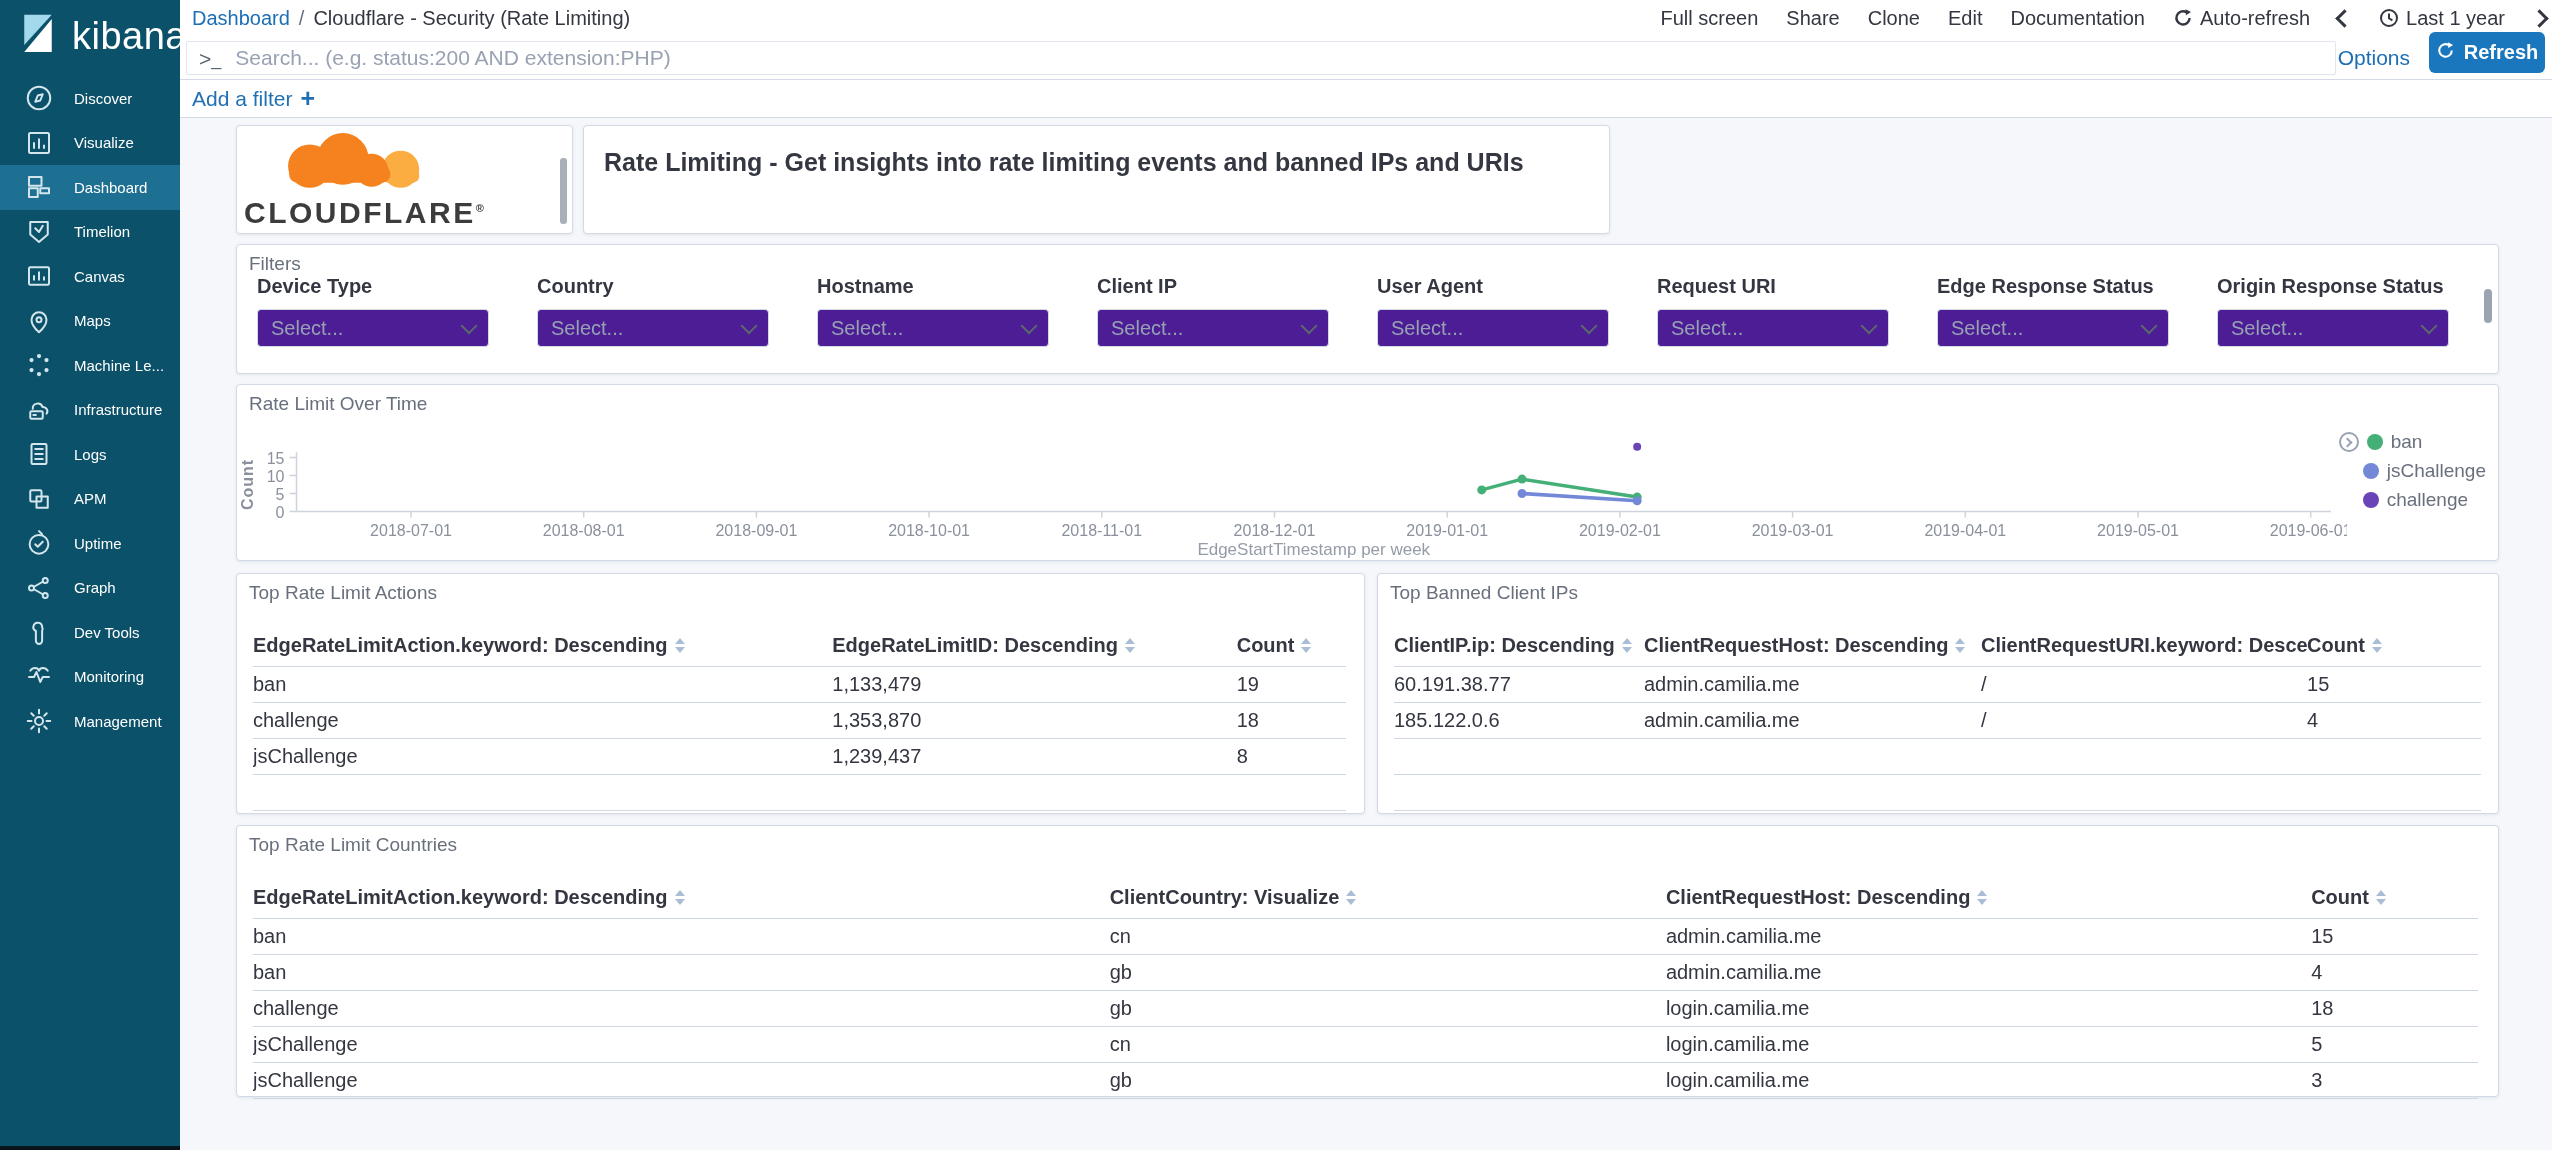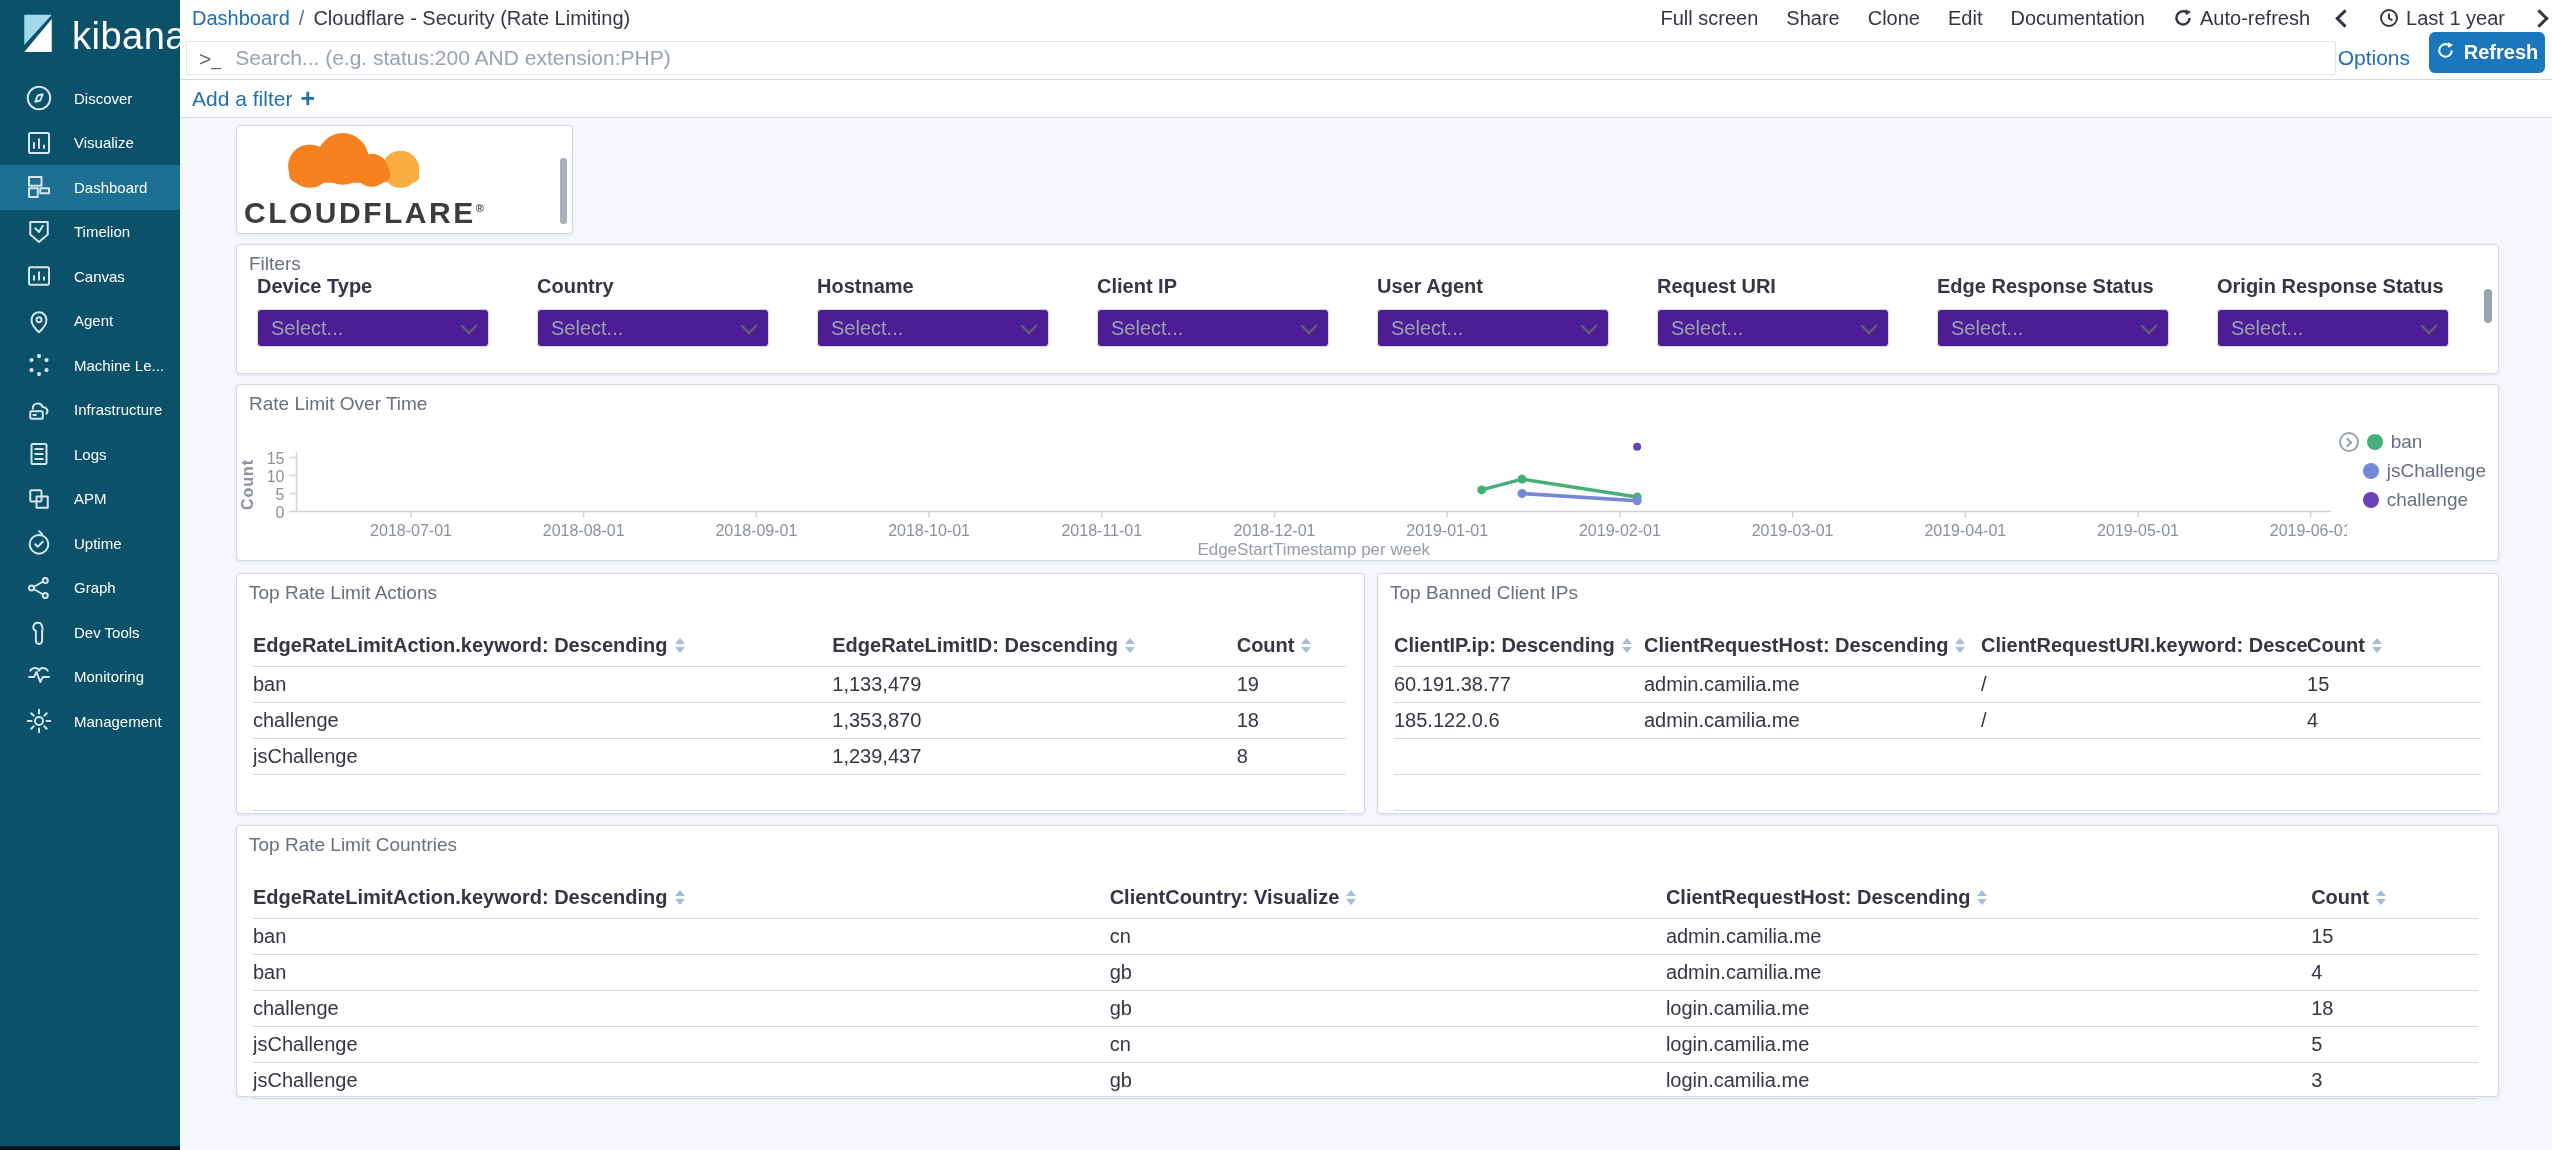--- a/index.html
+++ b/index.html
@@ -150,21 +150,21 @@
           </span>
           <span class="lbl">Canvas</span>
         </div>
         <div class="nav-item">
           <span class="ic">
             <svg viewBox="0 0 24 24" fill="none" stroke="currentColor" stroke-width="1.6" stroke-linecap="round" stroke-linejoin="round">
               <path d="M12 21s-6-5.2-6-10a6 6 0 1 1 12 0c0 4.8-6 10-6 10z"></path>
               <circle cx="12" cy="11" r="2"></circle>
             </svg>
           </span>
-          <span class="lbl">Agent</span>
+          <span class="lbl">Maps</span>
         </div>
         <div class="nav-item">
           <span class="ic">
             <svg viewBox="0 0 24 24" fill="none" stroke="currentColor" stroke-width="1.6" stroke-linecap="round" stroke-linejoin="round">
               <g fill="currentColor" stroke="none">
                 <circle cx="6" cy="8" r="1.7"></circle>
                 <circle cx="6" cy="16" r="1.7"></circle>
                 <circle cx="12" cy="4.8" r="1.7"></circle>
                 <circle cx="12" cy="19.2" r="1.7"></circle>
                 <circle cx="18" cy="8" r="1.7"></circle>
@@ -328,20 +328,23 @@
               <circle cx="94" cy="28" r="25"></circle>
               <circle cx="122" cy="39" r="16"></circle>
               <rect x="42" y="34" width="98" height="17" rx="8"></rect>
             </g>
         </svg>
         <div class="cf-name"><span>CLOUDFLARE</span><sup>®</sup></div>
       </div>
       <div class="lscroll"></div>
     </div>
 
+    <div class="panel" id="panel-markdown">
+      <div class="md-heading">Rate Limiting - Get insights into rate limiting events and banned IPs and URIs</div>
+    </div>
 
     <div class="panel" id="panel-filters">
       <div class="panel-title">Filters</div>
       <div id="filters-fields">
           <div class="ffield">
             <span class="flabel">Device Type</span>
             <div class="fselect">
               <span class="ph">Select...</span>
               <span class="chev"></span>
             </div>

